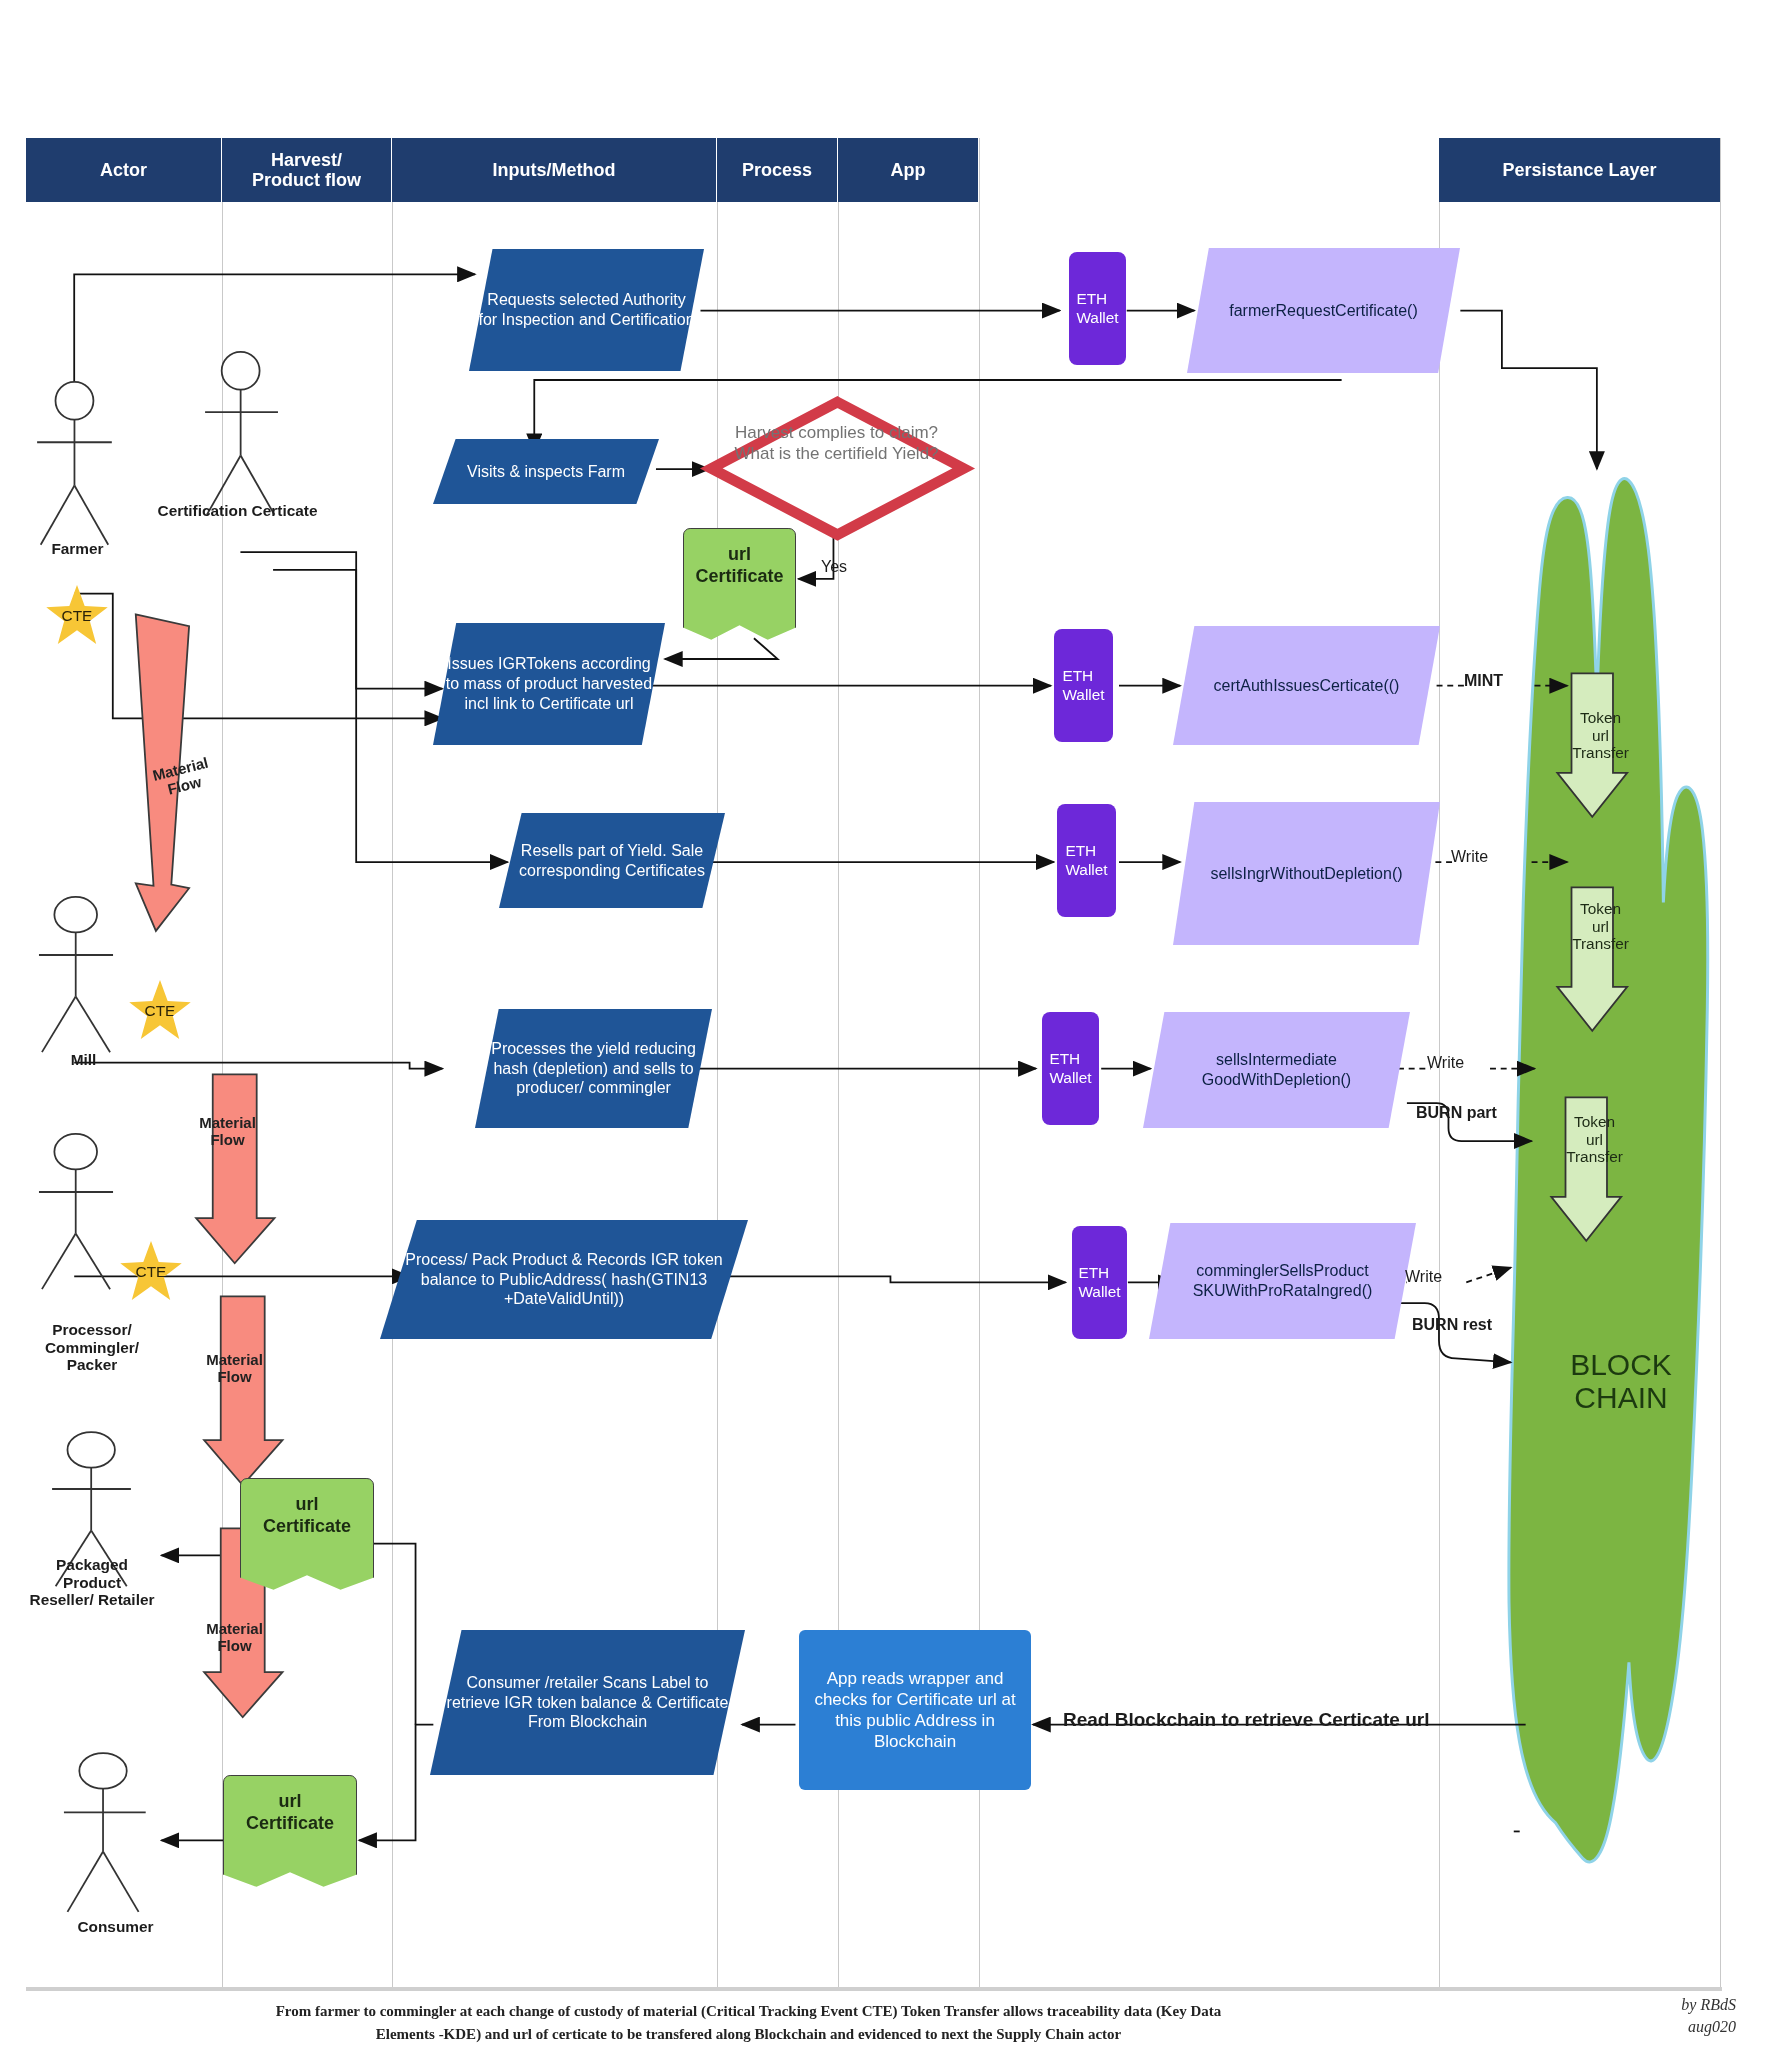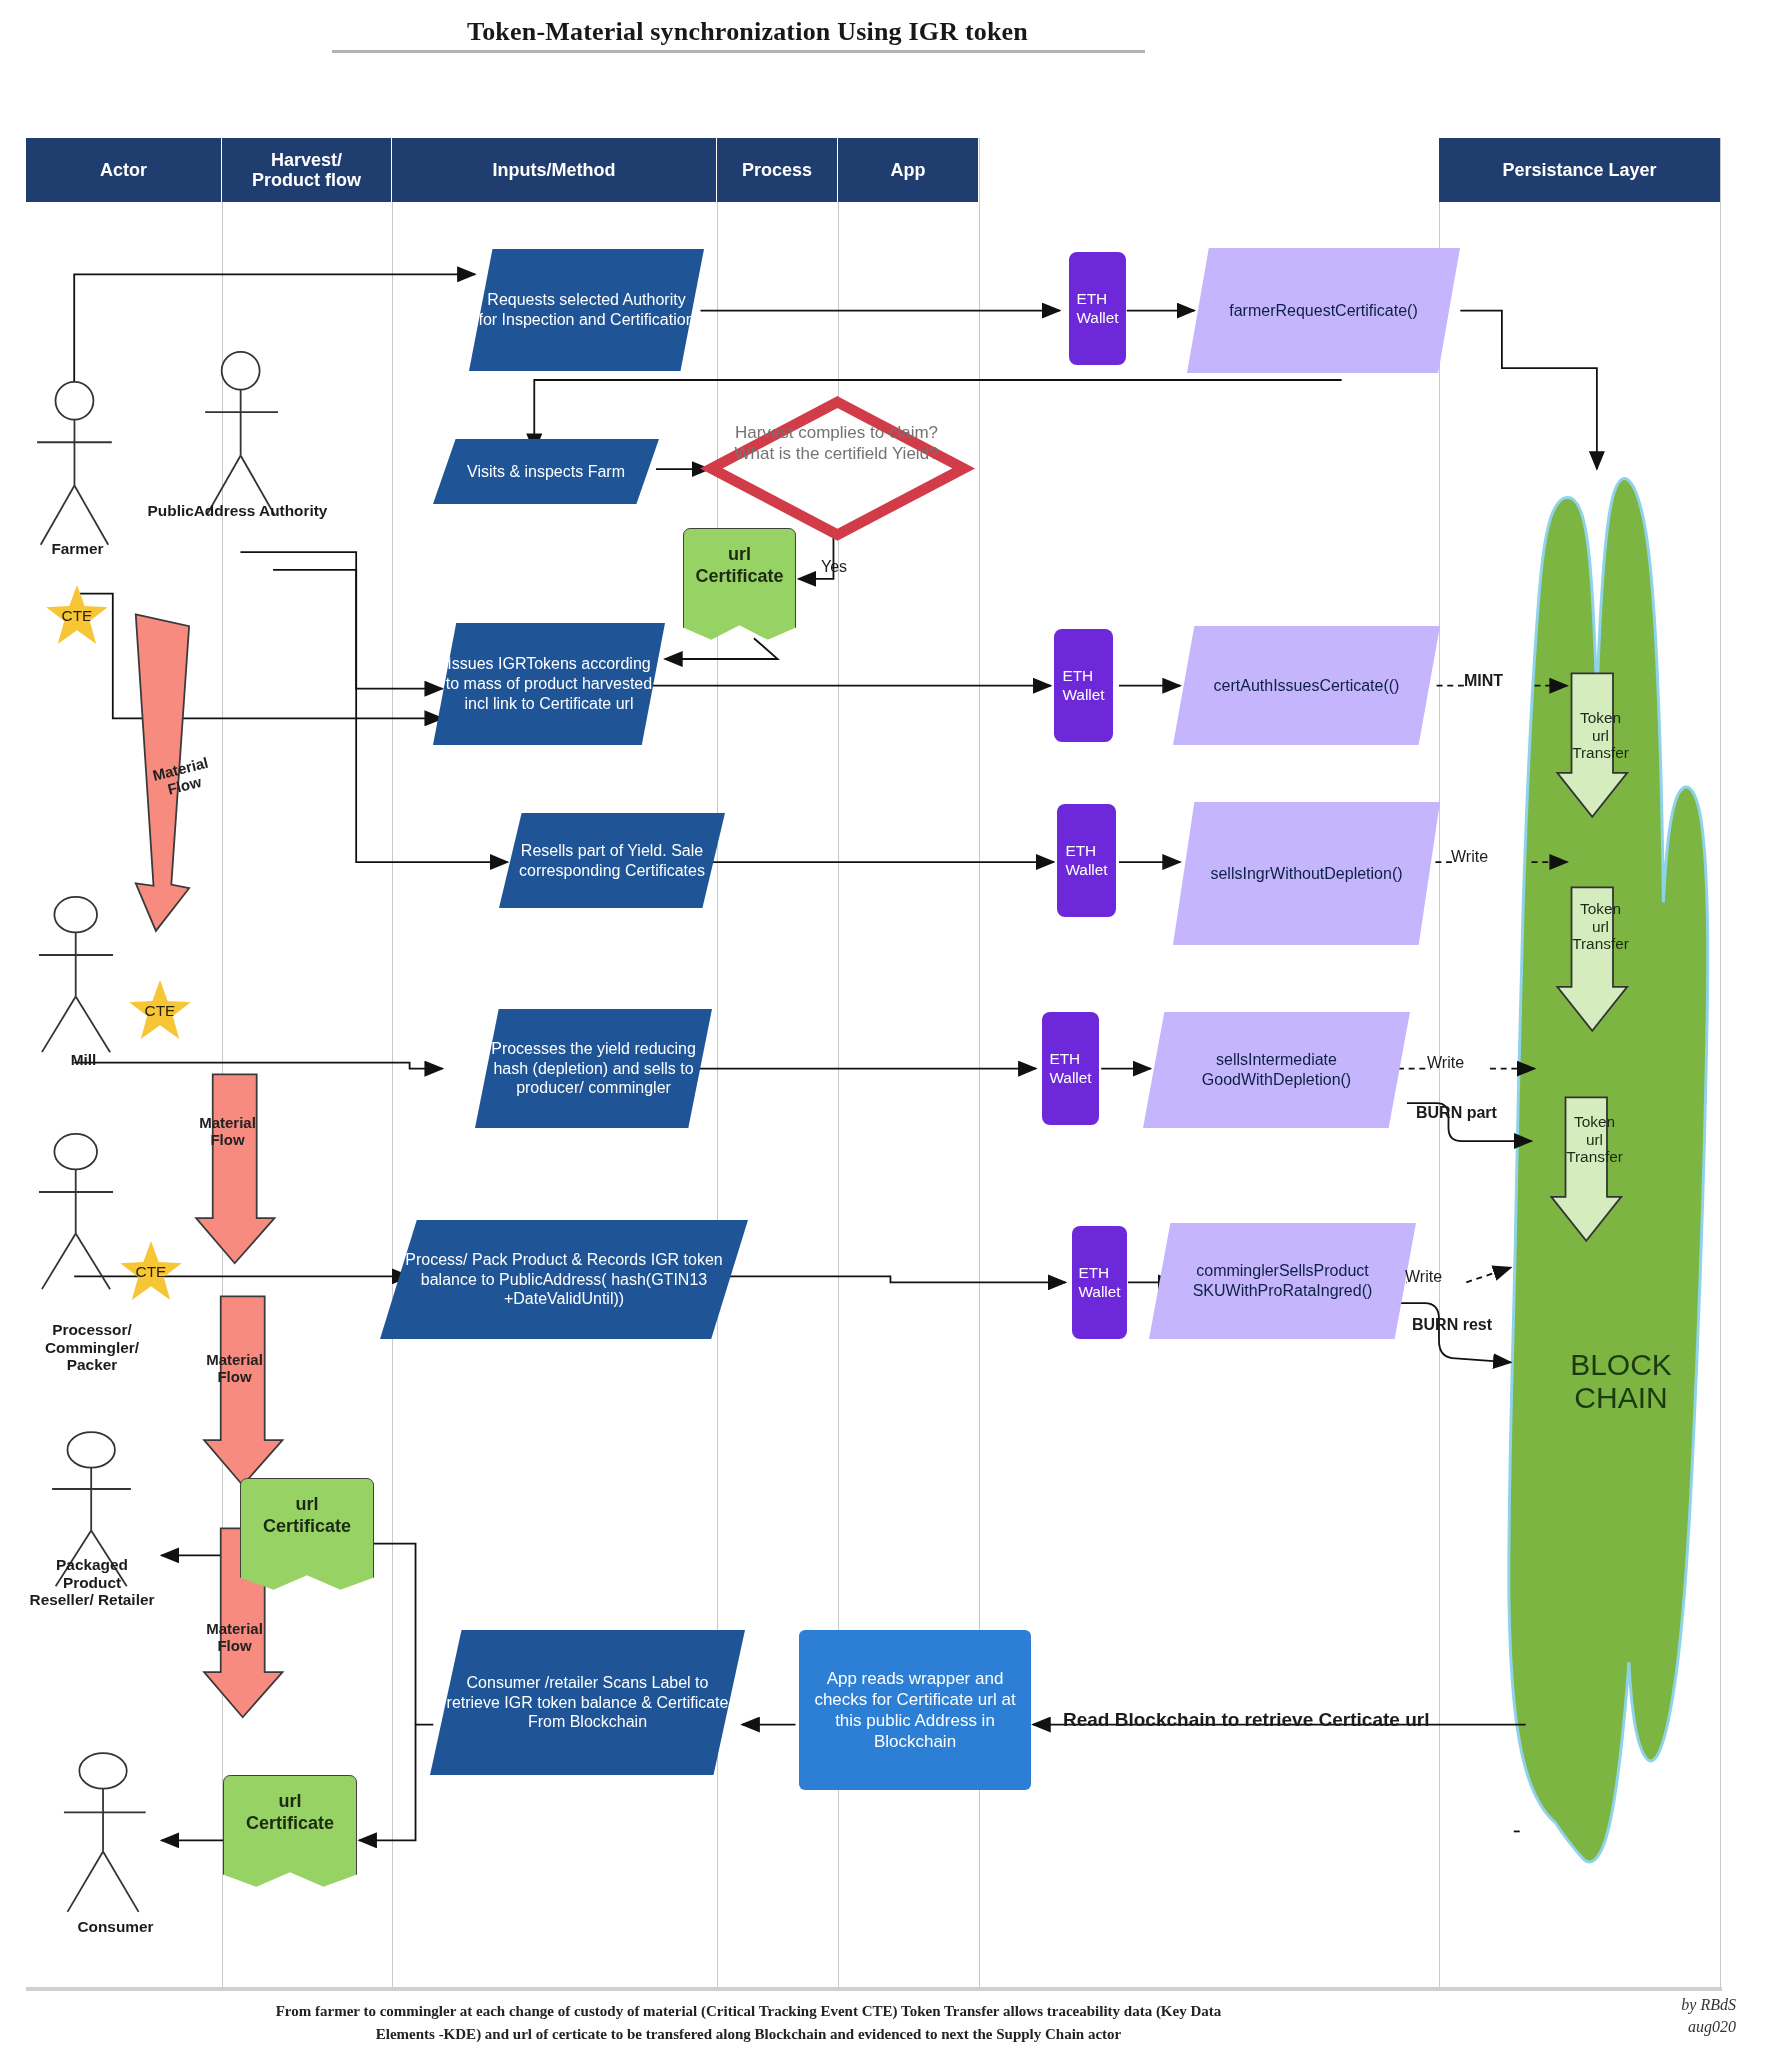--- a/index.html
+++ b/index.html
@@ -51,24 +51,20 @@
           font-family:"Liberation Serif",serif;font-weight:bold;font-size:15px;color:#222;line-height:1.5;}
   #sign{position:absolute;right:36px;top:1994px;text-align:right;
         font-family:"Liberation Serif",serif;font-style:italic;font-size:16px;color:#333;line-height:1.35;}
   svg{position:absolute;left:0;top:0;overflow:visible;pointer-events:none;}
 </style>
 </head>
 <body>
 
 <div id="stage">
 
-  <div id="title-wrap">
-    <div id="title">Token-Material synchronization Using IGR token</div>
-    <div id="title-rule"></div>
-  </div>
 
   <div id="lanes">
     <div class="lane-col" style="left:196px;"></div>
     <div class="lane-col" style="left:366px;"></div>
     <div class="lane-col" style="left:691px;"></div>
     <div class="lane-col" style="left:812px;"></div>
     <div class="lane-col" style="left:953px;"></div>
     <div class="lane-col" style="left:1413px;"></div>
     <div class="lane-col" style="left:1694px;"></div>
     <div id="lane-bottom-rule"></div>
@@ -206,21 +202,21 @@
   </svg>
   <div class="actor-name" style="left:27px;top:540px;width:101px;">Farmer</div>
 
   <svg width="178" height="237" style="left:202px;top:350px;" viewBox="0 0 300 400">
     <circle cx="65" cy="35" r="32" fill="#fff" stroke="#333" stroke-width="3"></circle>
     <line x1="65" y1="67" x2="65" y2="178" stroke="#333" stroke-width="3"></line>
     <line x1="5" y1="105" x2="128" y2="105" stroke="#333" stroke-width="3"></line>
     <line x1="65" y1="178" x2="8" y2="278" stroke="#333" stroke-width="3"></line>
     <line x1="65" y1="178" x2="122" y2="278" stroke="#333" stroke-width="3"></line>
   </svg>
-  <div class="actor-name" style="left:119px;top:502px;width:237px;">PublicAddress Authority</div>
+  <div class="actor-name" style="left:119px;top:502px;width:237px;">Certification Certicate</div>
 
   <svg width="178" height="237" style="left:27px;top:891px;" viewBox="0 0 300 400">
     <ellipse cx="82" cy="40" rx="36" ry="30" fill="#fff" stroke="#333" stroke-width="3"></ellipse>
     <line x1="82" y1="70" x2="82" y2="178" stroke="#333" stroke-width="3"></line>
     <line x1="20" y1="108" x2="145" y2="108" stroke="#333" stroke-width="3"></line>
     <line x1="82" y1="178" x2="25" y2="272" stroke="#333" stroke-width="3"></line>
     <line x1="82" y1="178" x2="140" y2="272" stroke="#333" stroke-width="3"></line>
   </svg>
   <div class="actor-name" style="left:30px;top:1051px;width:107px;">Mill</div>
 

